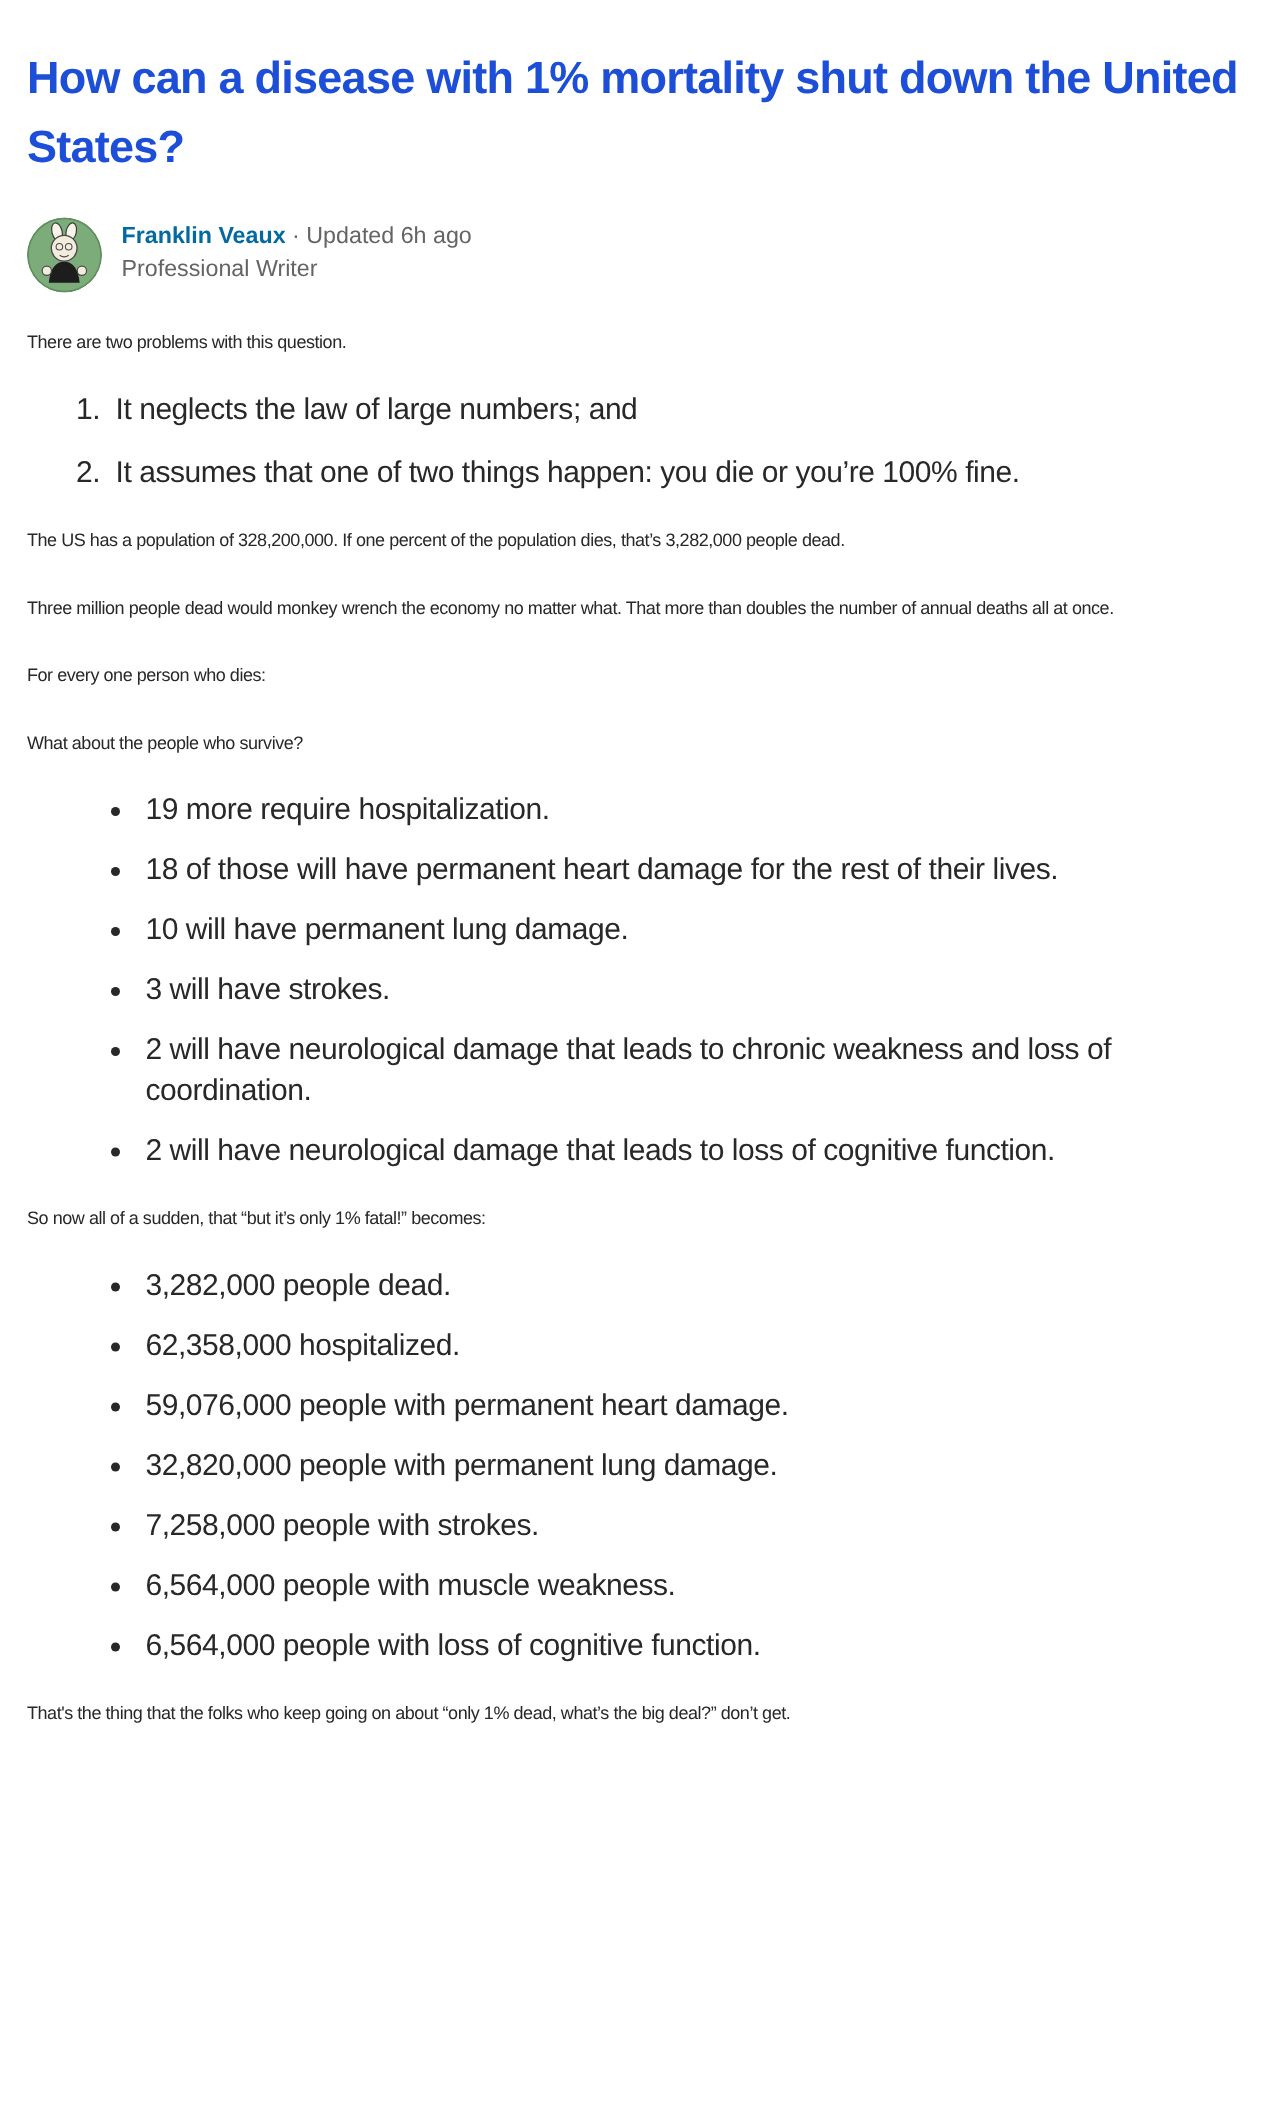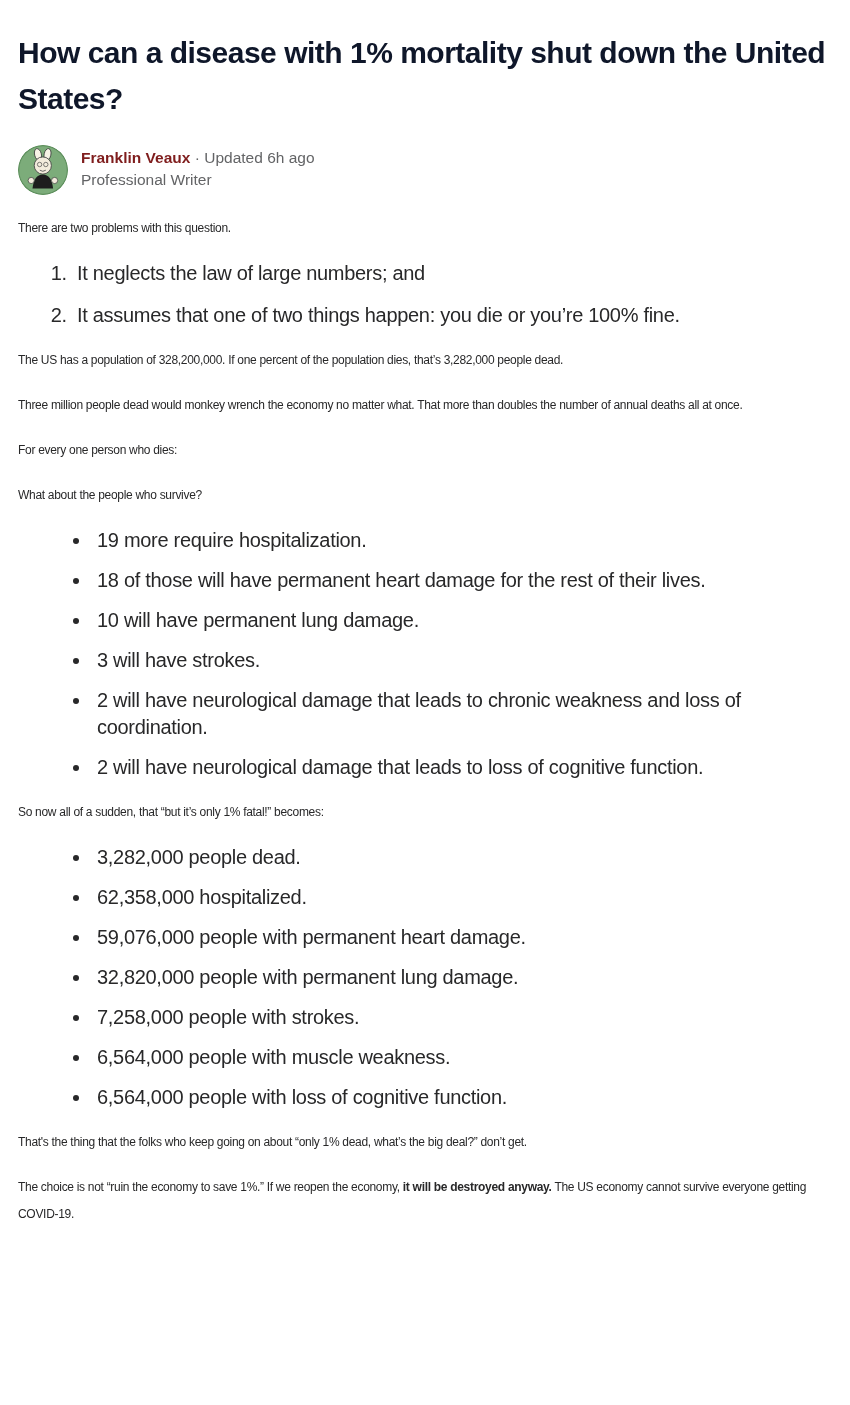--- a/index.html
+++ b/index.html
@@ -12,21 +12,21 @@
     color: #282829;
     overflow: hidden;
   }
   .page {
     padding: 30px 16px 0 18px;
   }
   h1.question-title {
     font-size: 30px;
     line-height: 46px;
     font-weight: 700;
-    color: #0f172a;
+    color: #1d4ed8;
     letter-spacing: -0.5px;
     margin: 0 0 23px 0;
   }
   .author-row {
     display: flex;
     align-items: flex-start;
     gap: 13px;
     margin: 0 0 20px 0;
   }
   .avatar {
@@ -37,21 +37,21 @@
     display: block;
     cursor: pointer;
   }
   .author-meta {
     font-size: 15.5px;
     line-height: 22px;
     padding-top: 2px;
   }
   .author-name {
     font-weight: 700;
-    color: #7f1d1d;
+    color: #0369a1;
     cursor: pointer;
   }
   .meta-gray { color: #636466; }
   .answer-body p {
     font-size: 12px;
     line-height: 27px;
     letter-spacing: -0.3px;
     margin: 0 0 18px 0;
   }
   .answer-body ol, .answer-body ul {
@@ -135,16 +135,15 @@
       <li>62,358,000 hospitalized.</li>
       <li>59,076,000 people with permanent heart damage.</li>
       <li>32,820,000 people with permanent lung damage.</li>
       <li>7,258,000 people with strokes.</li>
       <li>6,564,000 people with muscle weakness.</li>
       <li>6,564,000 people with loss of cognitive function.</li>
     </ul>
 
     <p>That's the thing that the folks who keep going on about “only 1% dead, what’s the big deal?” don’t get.</p>
 
-    <p><span>The choice is not “ruin the economy to save 1%.” If we reopen the economy, </span><span class="bold-inline">it will be destroyed anyway.</span><span> The US economy cannot survive everyone getting COVID-19.</span></p>
 
   </div>
 </div>
 
 </body></html>

